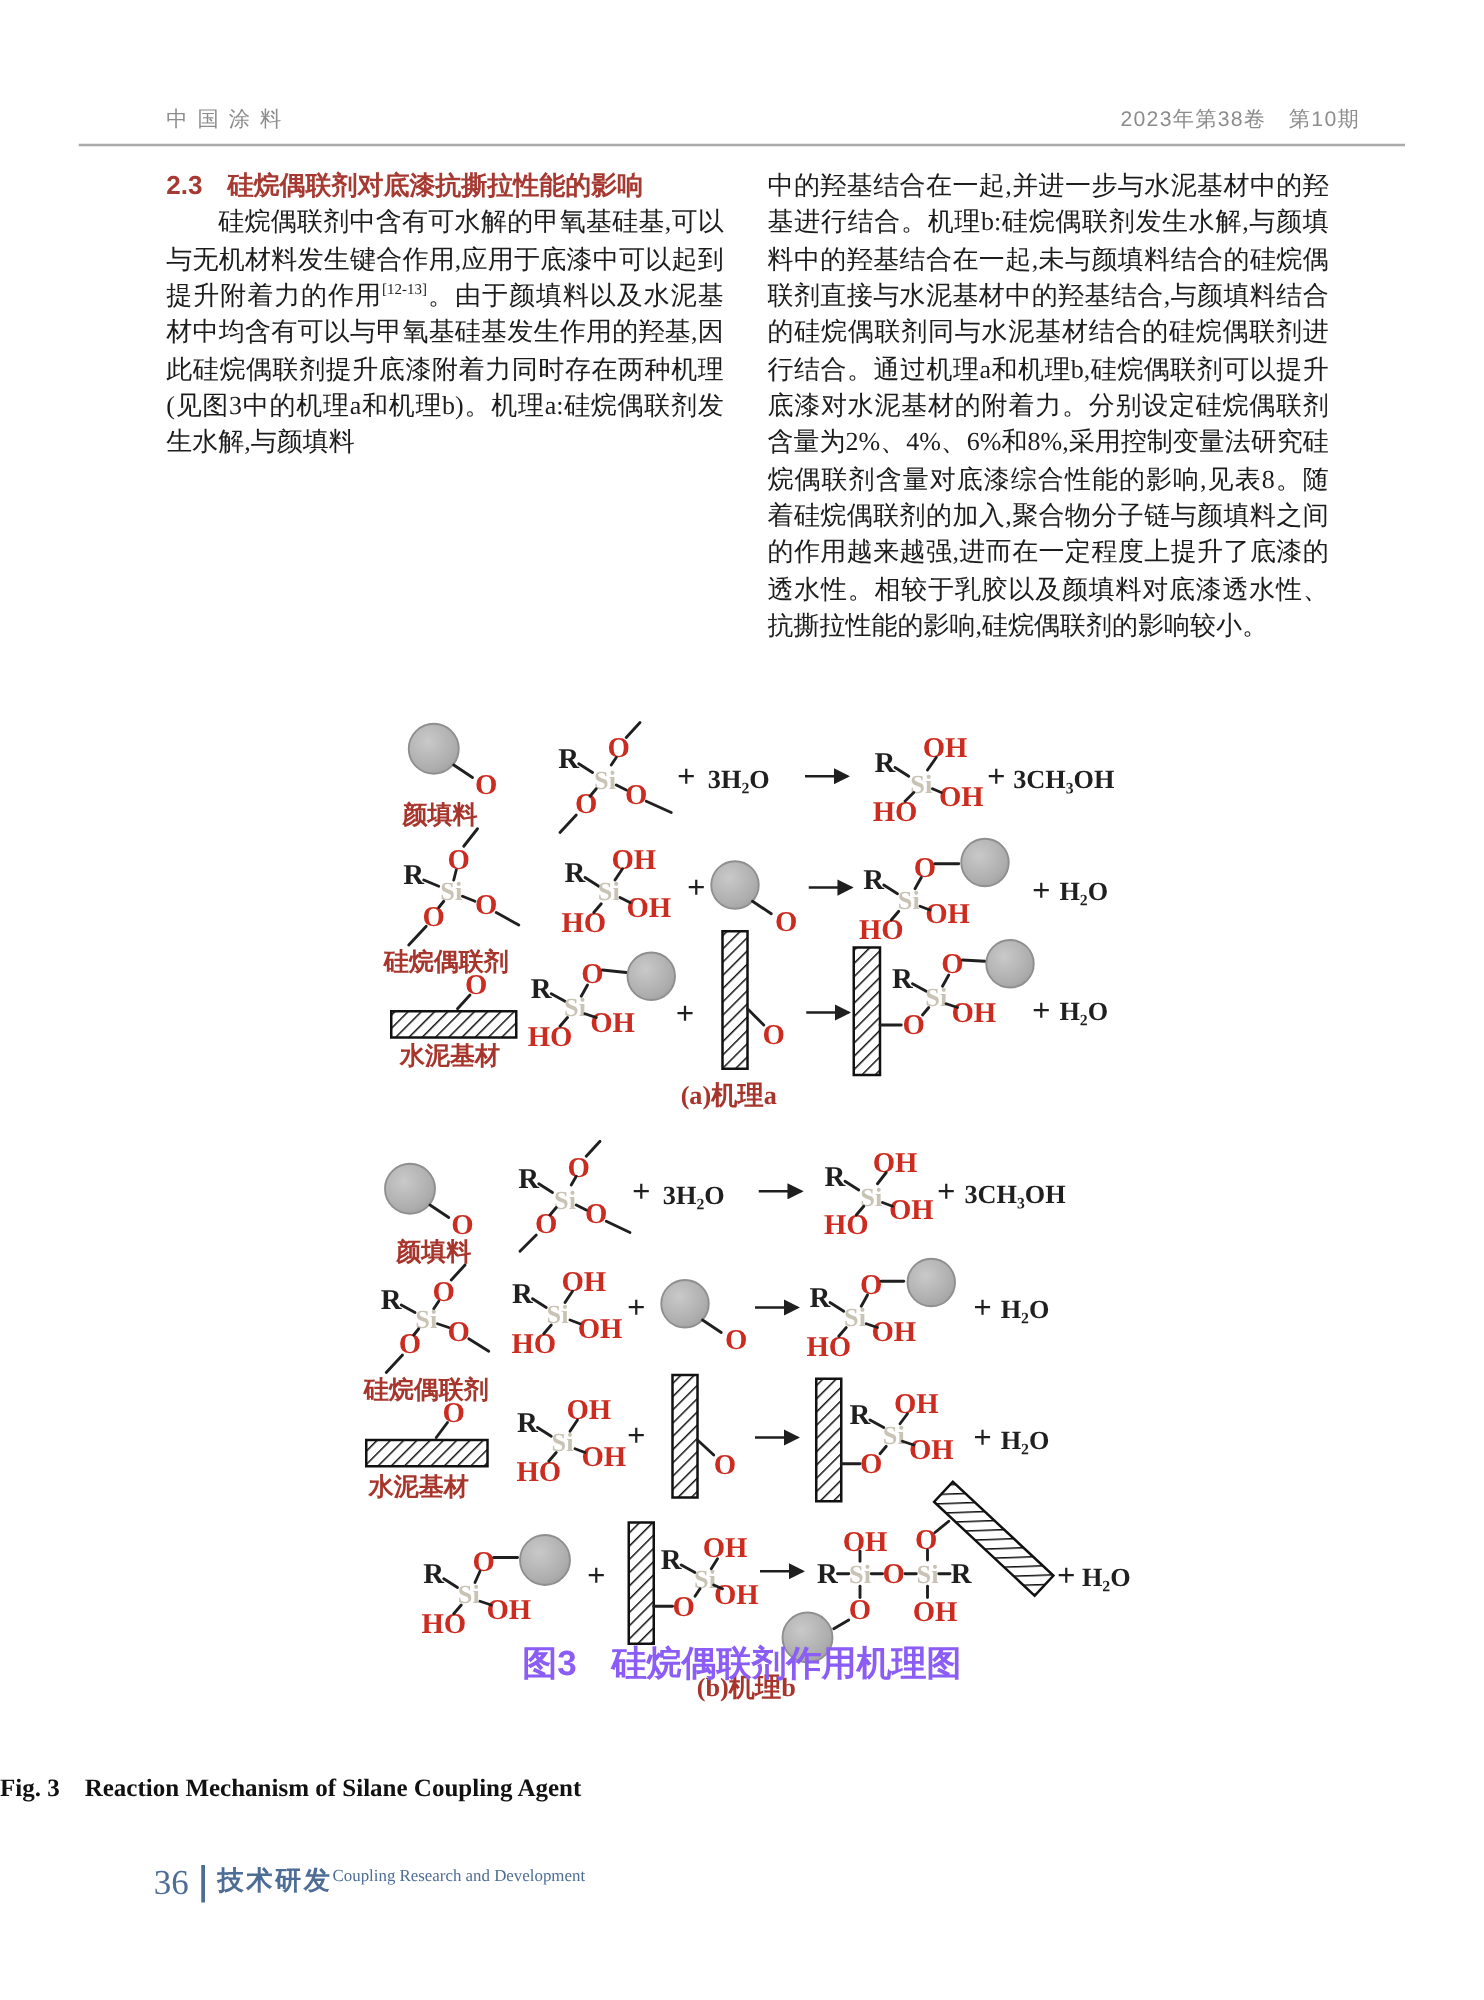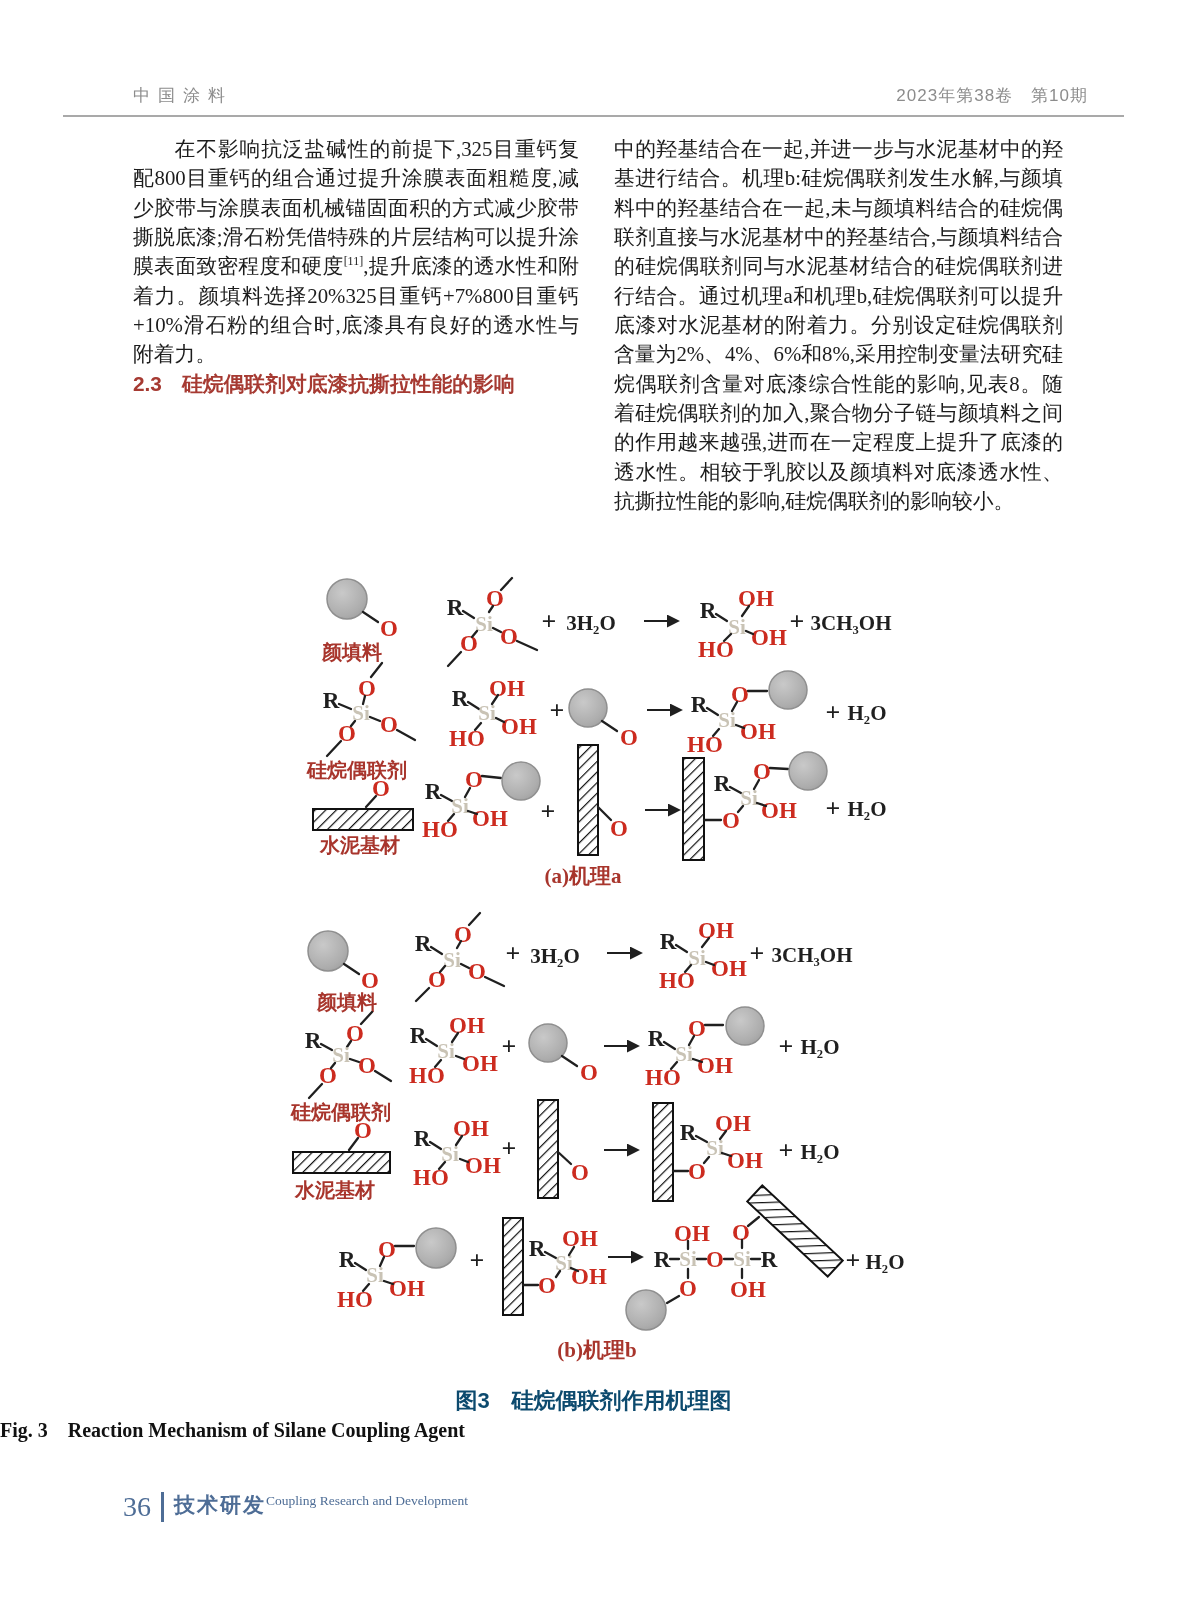--- a/index.html
+++ b/index.html
@@ -35,23 +35,23 @@
   }
   .sec-head .num{margin-right:20px;text-align:right;}
   
   #mech-svg{position:absolute;left:240px;top:552px;width:860px;height:810px;}
   #mech-svg text{
     font-family:"Liberation Serif","DejaVu Serif",serif;
     font-weight:700;
   }
   
   .caption-zh{
-    position:absolute;left:0;top:1386px;width:1187px;text-align:center;
+    position:absolute;left:0;top:1312px;width:1187px;text-align:center;
     font-family:"Liberation Sans","DejaVu Sans",sans-serif;
-    font-weight:700;font-size:22px;color:#0c4a6e;
+    font-weight:700;font-size:28px;color:#8b5cf6;
   }
   .caption-en{
     position:absolute;left:0;top:1417px;width:1187px;
     font-family:"Liberation Serif","DejaVu Serif",serif;
     font-weight:700;font-size:20px;color:#111;
   }
   
   .footer{
     position:absolute;left:123px;top:1492px;
     display:flex;align-items:stretch;color:var(--footer-blue,#4e6d96);
@@ -73,22 +73,22 @@
 </style>
 </head>
 <body>
 
 <div class="header">
   <span class="journal">中国涂料</span>
   <span class="issue">2023年第38卷　第10期</span>
 </div>
 
 <div class="col col-left">
-  <p class="indent"><span>在不影响抗泛盐碱性的前提下,325目重钙复配800目重钙的组合通过提升涂膜表面粗糙度,减少胶带与涂膜表面机械锚固面积的方式减少胶带撕脱底漆;滑石粉凭借特殊的片层结构可以提升涂膜表面致密程度和硬度</span><sup>[11]</sup><span>,提升底漆的透水性和附着力。颜填料选择20%325目重钙+7%800目重钙+10%滑石粉的组合时,底漆具有良好的透水性与附着力。</span></p>
   <p class="sec-head"><span class="num">2.3</span><span>硅烷偶联剂对底漆抗撕拉性能的影响</span></p>
+  <p class="indent"><span>硅烷偶联剂中含有可水解的甲氧基硅基,可以与无机材料发生键合作用,应用于底漆中可以起到提升附着力的作用</span><sup>[12-13]</sup><span>。由于颜填料以及水泥基材中均含有可以与甲氧基硅基发生作用的羟基,因此硅烷偶联剂提升底漆附着力同时存在两种机理(见图3中的机理a和机理b)。机理a:硅烷偶联剂发生水解,与颜填料</span></p>
 </div>
 
 <div class="col col-right">
   <p>中的羟基结合在一起,并进一步与水泥基材中的羟基进行结合。机理b:硅烷偶联剂发生水解,与颜填料中的羟基结合在一起,未与颜填料结合的硅烷偶联剂直接与水泥基材中的羟基结合,与颜填料结合的硅烷偶联剂同与水泥基材结合的硅烷偶联剂进行结合。通过机理a和机理b,硅烷偶联剂可以提升底漆对水泥基材的附着力。分别设定硅烷偶联剂含量为2%、4%、6%和8%,采用控制变量法研究硅烷偶联剂含量对底漆综合性能的影响,见表8。随着硅烷偶联剂的加入,聚合物分子链与颜填料之间的作用越来越强,进而在一定程度上提升了底漆的透水性。相较于乳胶以及颜填料对底漆透水性、抗撕拉性能的影响,硅烷偶联剂的影响较小。</p>
 </div>
 
 <svg id="mech-svg" viewBox="240 552 860 810">
   <defs>
     <radialGradient id="gc" cx="0.38" cy="0.35" r="0.8">
       <stop offset="0" stop-color="#c9c9c9"></stop>

